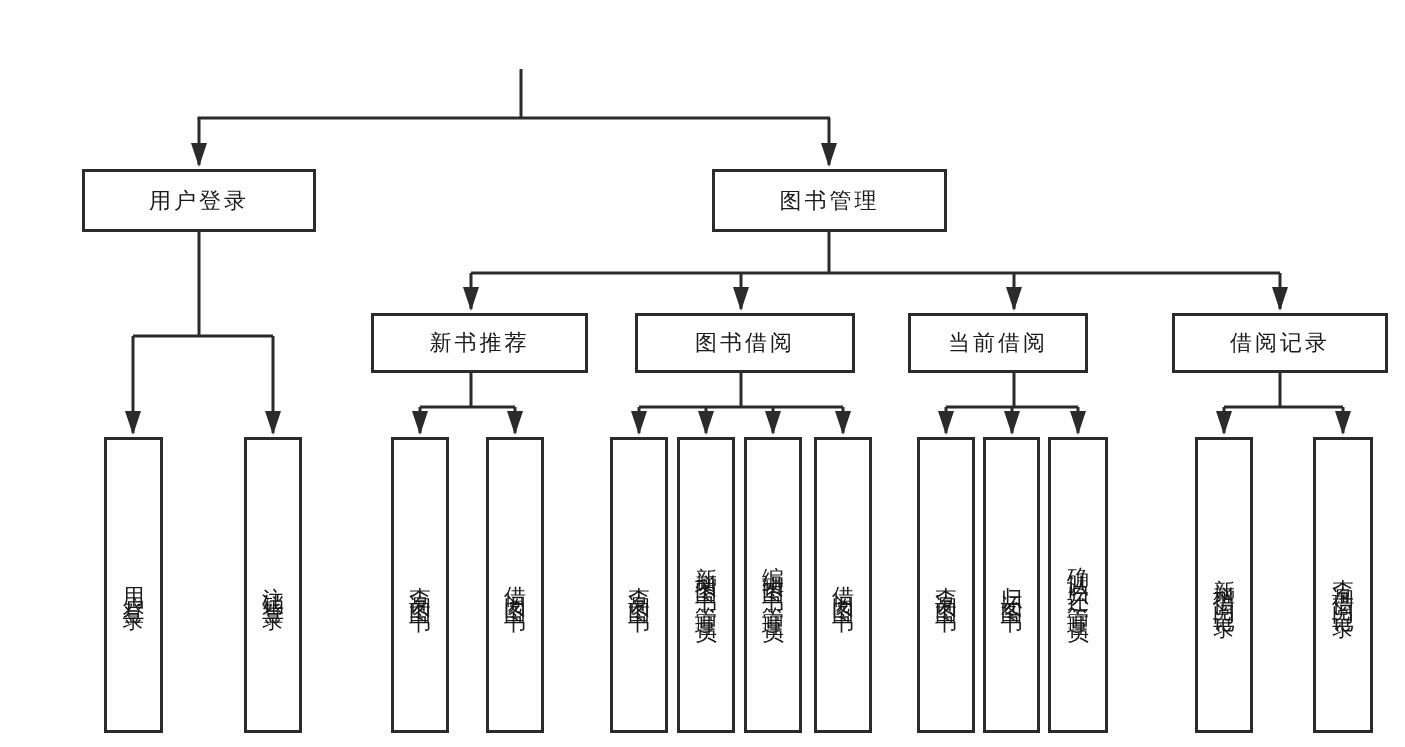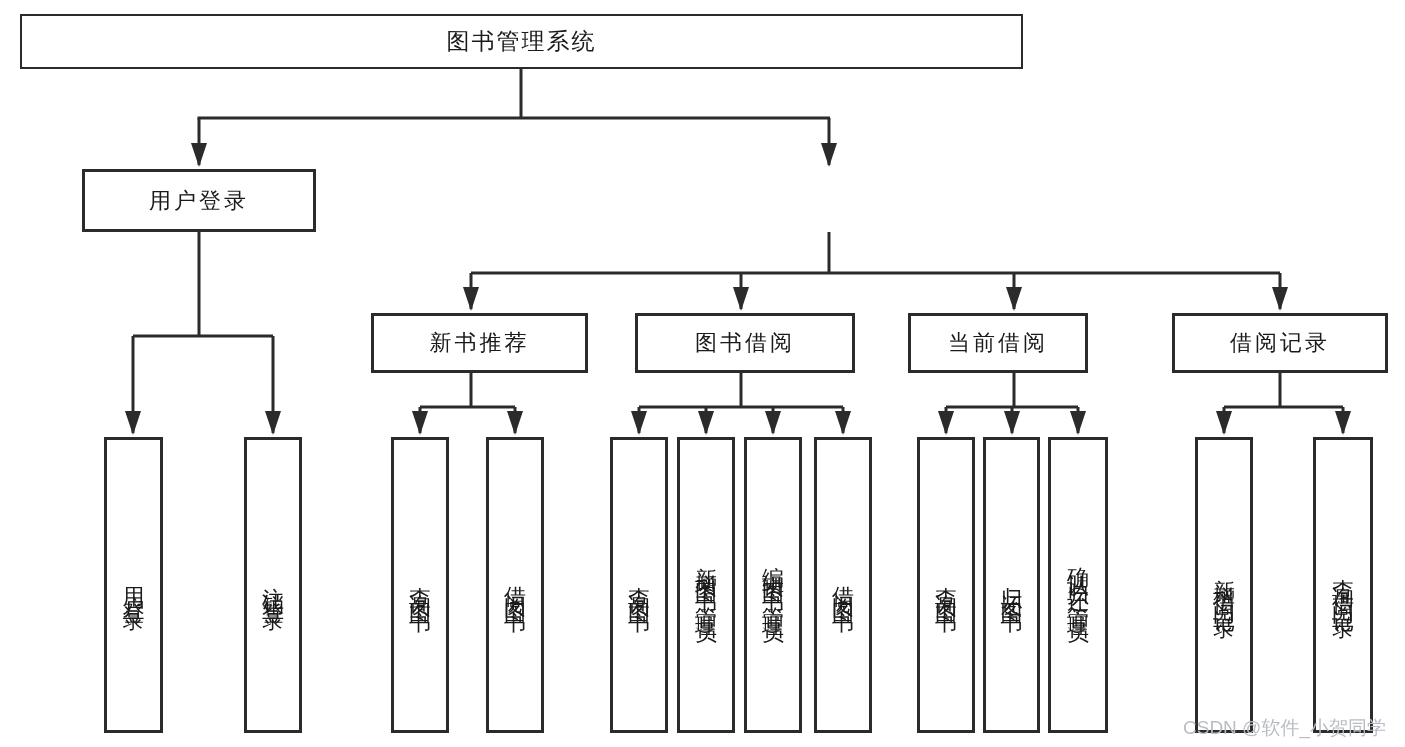--- a/index.html
+++ b/index.html
@@ -132,23 +132,23 @@
     </g>
 
     <g>
       <path d="M1280,373 L1280,407"></path>
       <path d="M1224,407 L1343,407"></path>
       <path d="M1224,407 L1224,433" marker-end="url(#ah)"></path>
       <path d="M1343,407 L1343,433" marker-end="url(#ah)"></path>
     </g>
   </svg>
 
-  <div class="node hbox rootbox" style="left:20px;top:14px;width:1003px;height:55px">图书管理系统</div>
 
   <div class="node hbox" style="left:82px;top:169px;width:234px;height:63px">用户登录</div>
+  <div class="node hbox" style="left:712px;top:169px;width:235px;height:63px">图书管理</div>
 
   <div class="node hbox" style="left:371px;top:313px;width:217px;height:60px">新书推荐</div>
   <div class="node hbox" style="left:635px;top:313px;width:220px;height:60px">图书借阅</div>
   <div class="node hbox" style="left:908px;top:313px;width:180px;height:60px">当前借阅</div>
   <div class="node hbox" style="left:1172px;top:313px;width:216px;height:60px">借阅记录</div>
 
   <div class="node vbox" style="left:104px;top:437px;width:59px;height:296px">用户登录</div>
   <div class="node vbox" style="left:244px;top:437px;width:58px;height:296px">注销登录</div>
 
   <div class="node vbox" style="left:391px;top:437px;width:58px;height:296px">查询图书</div>
@@ -159,15 +159,14 @@
   <div class="node vbox" style="left:744px;top:437px;width:58px;height:296px">编辑图书（管理员）</div>
   <div class="node vbox" style="left:814px;top:437px;width:58px;height:296px">借阅图书</div>
 
   <div class="node vbox" style="left:917px;top:437px;width:58px;height:296px">查询图书</div>
   <div class="node vbox" style="left:983px;top:437px;width:57px;height:296px">归还图书</div>
   <div class="node vbox" style="left:1048px;top:437px;width:60px;height:296px">确认归还（管理员）</div>
 
   <div class="node vbox" style="left:1195px;top:437px;width:58px;height:296px">新增借阅记录</div>
   <div class="node vbox" style="left:1313px;top:437px;width:60px;height:296px">查询借阅记录</div>
 
-  <div class="watermark">CSDN @软件_小贺同学</div>
 
 </div>
 
 </body></html>

